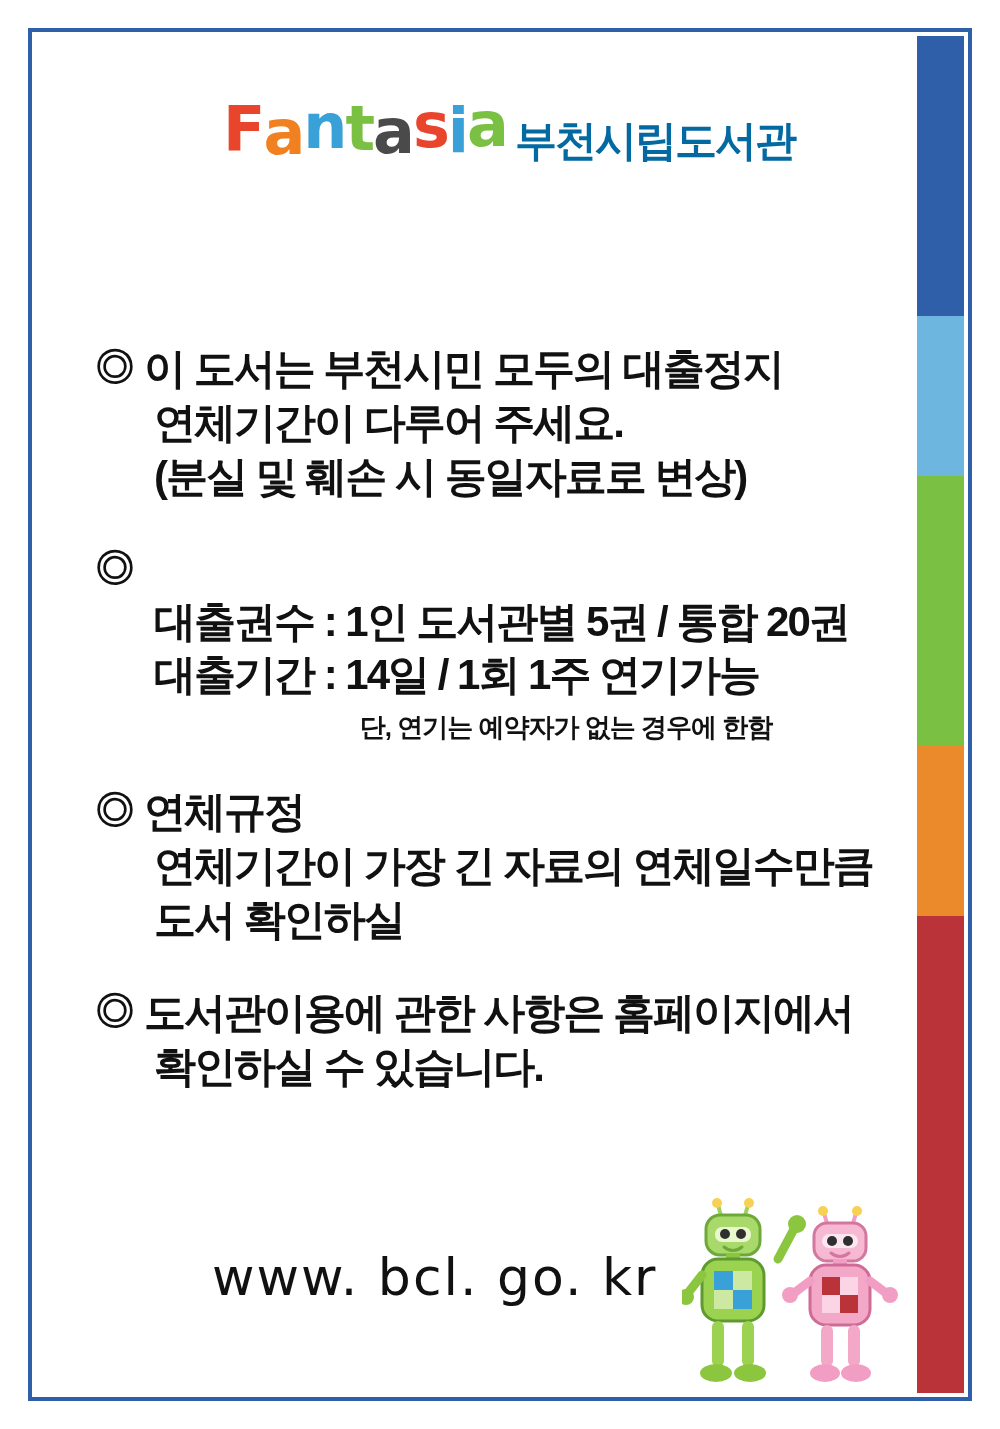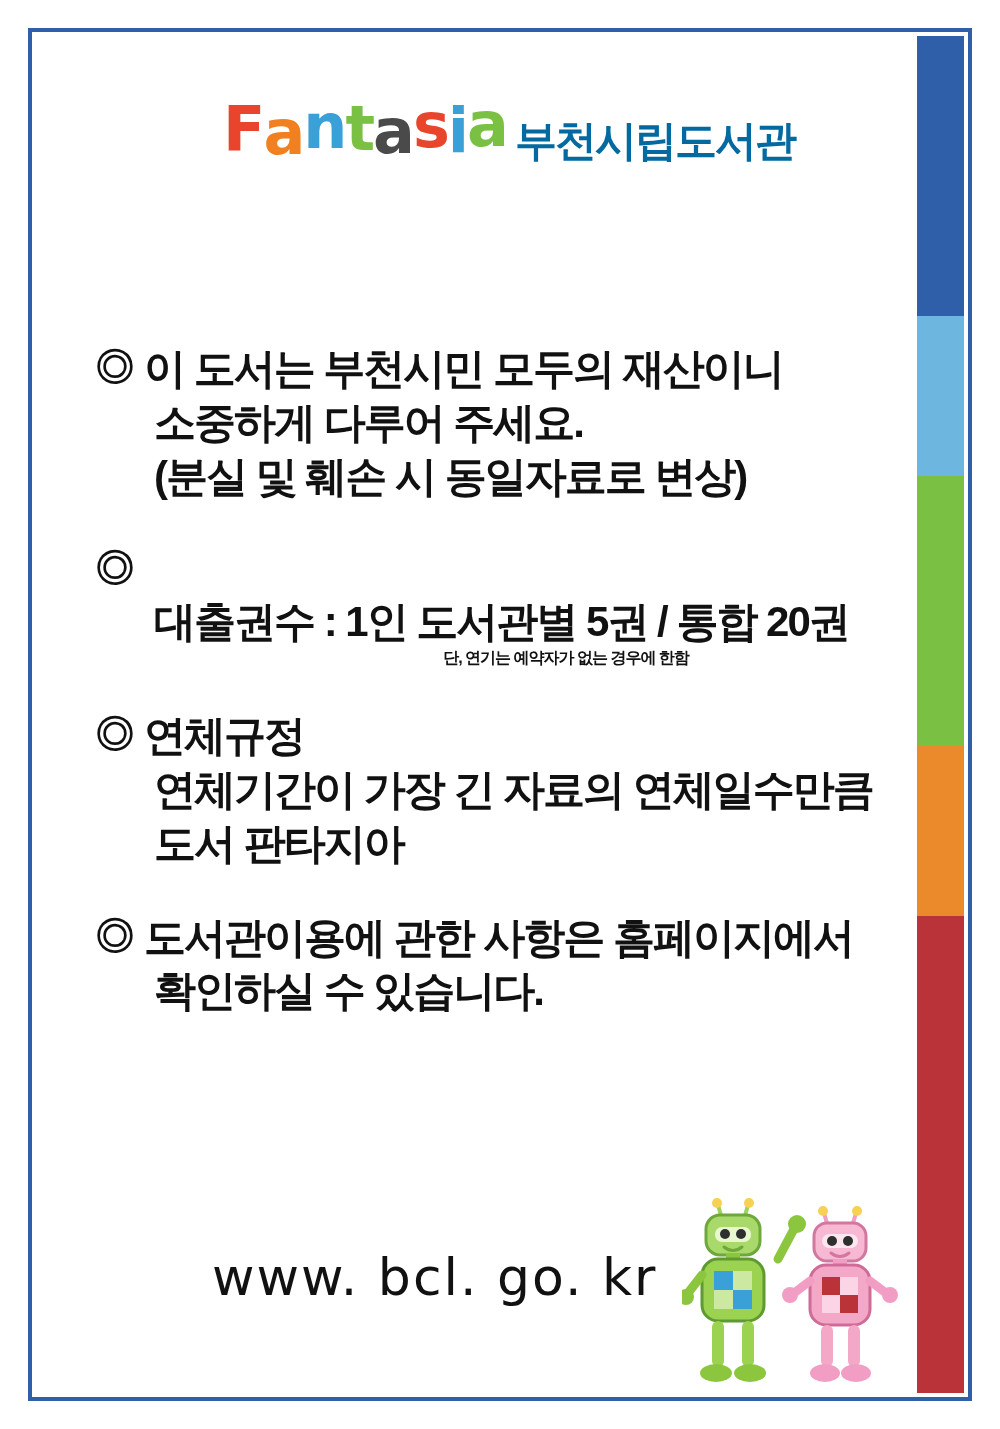--- a/index.html
+++ b/index.html
@@ -109,27 +109,27 @@
     white-space: nowrap;
   }
   .bullet {
     font-size: 38px;
     line-height: 1.35;
     margin-right: 12px;
     color: #111;
   }
   .indent { padding-left: 58px; }
   .note {
-    font-size: 16px;
+    font-size: 26px;
     font-weight: 700;
     color: #111;
     letter-spacing: -1px;
     text-align: center;
     padding-left: 120px;
-    margin-top: 0;
+    margin-top: 8px;
   }
   .url {
     position: absolute;
     left: 180px;
     top: 1215px;
     font-family: "DejaVu Sans", sans-serif;
     font-size: 52px;
     font-weight: 400;
     color: #111;
     letter-spacing: 2px;
@@ -165,50 +165,53 @@
         </div>
       </div>
       <div class="header-title">부천시립도서관</div>
     </div>
 
     <div class="content">
 
       <div class="block">
         <div class="line">
           <span class="bullet">◎</span>
-          <span>이 도서는 부천시민 모두의 재산이니</span>
-        </div>
-        <div class="line indent">
-          <span>소중하게 다루어 주세요.</span>
+          <span>이 도서는 부천시민 모두의 대출정지</span>
+        </div>
+        <div class="line indent">
+          <span>연체기간이 다루어 주세요.</span>
         </div>
         <div class="line indent">
           <span>(분실 및 훼손 시 동일자료로 변상)</span>
         </div>
       </div>
 
       <div class="block">
         <div class="line">
           <span class="bullet">◎</span>
         </div>
         <div class="line indent">
           <span>대출권수 : 1인 도서관별 5권 / 통합 20권</span>
+        </div>
+        <div class="line indent">
+          <span>대출기간 : 14일 / 1회 1주 연기가능</span>
         </div>
         <div class="note">단, 연기는 예약자가 없는 경우에 한함</div>
       </div>
 
       <div class="block">
         <div class="line">
           <span class="bullet">◎</span>
           <span>연체규정</span>
         </div>
         <div class="line indent">
           <span>연체기간이 가장 긴 자료의 연체일수만큼</span>
         </div>
         <div class="line indent">
-          <span>도서 판타지아</span>
+          <span>도서 확인하실</span>
         </div>
       </div>
 
       <div class="block">
         <div class="line">
           <span class="bullet">◎</span>
           <span>도서관이용에 관한 사항은 홈페이지에서</span>
         </div>
         <div class="line indent">
           <span>확인하실 수 있습니다.</span>

